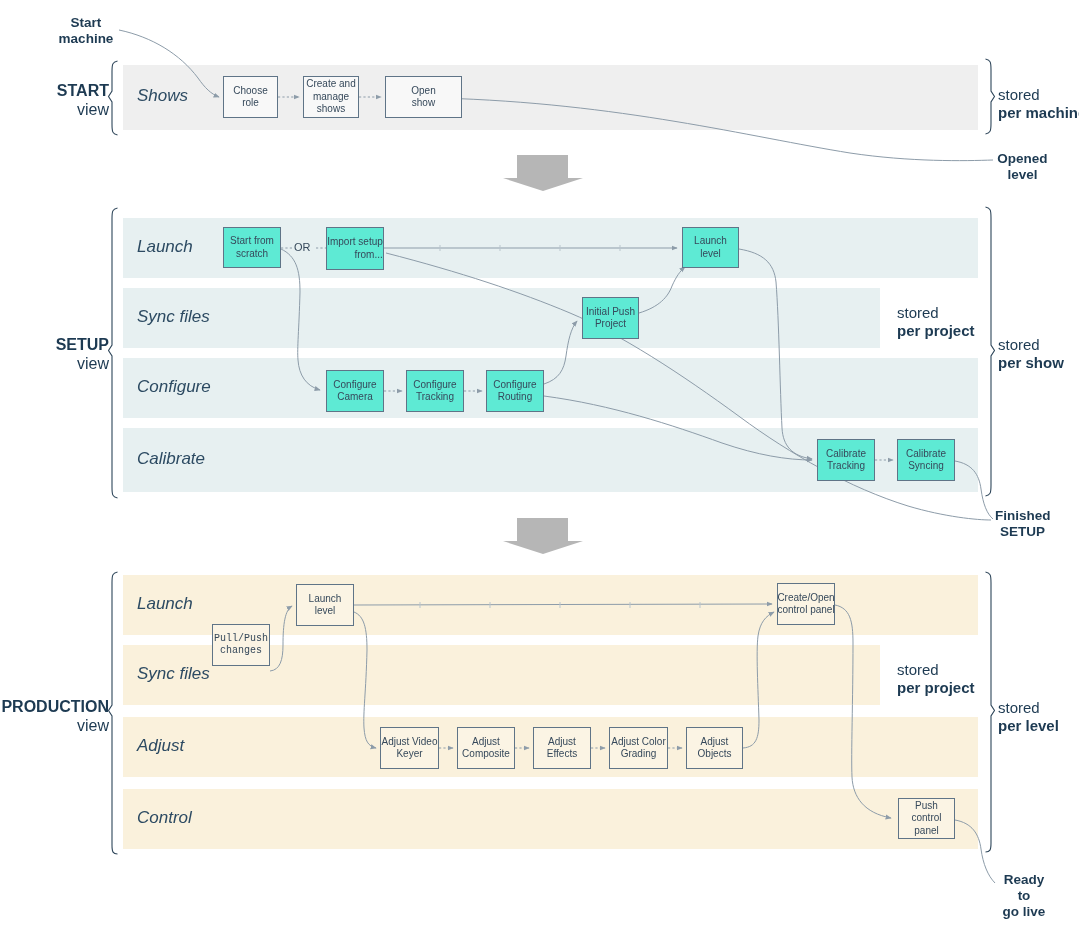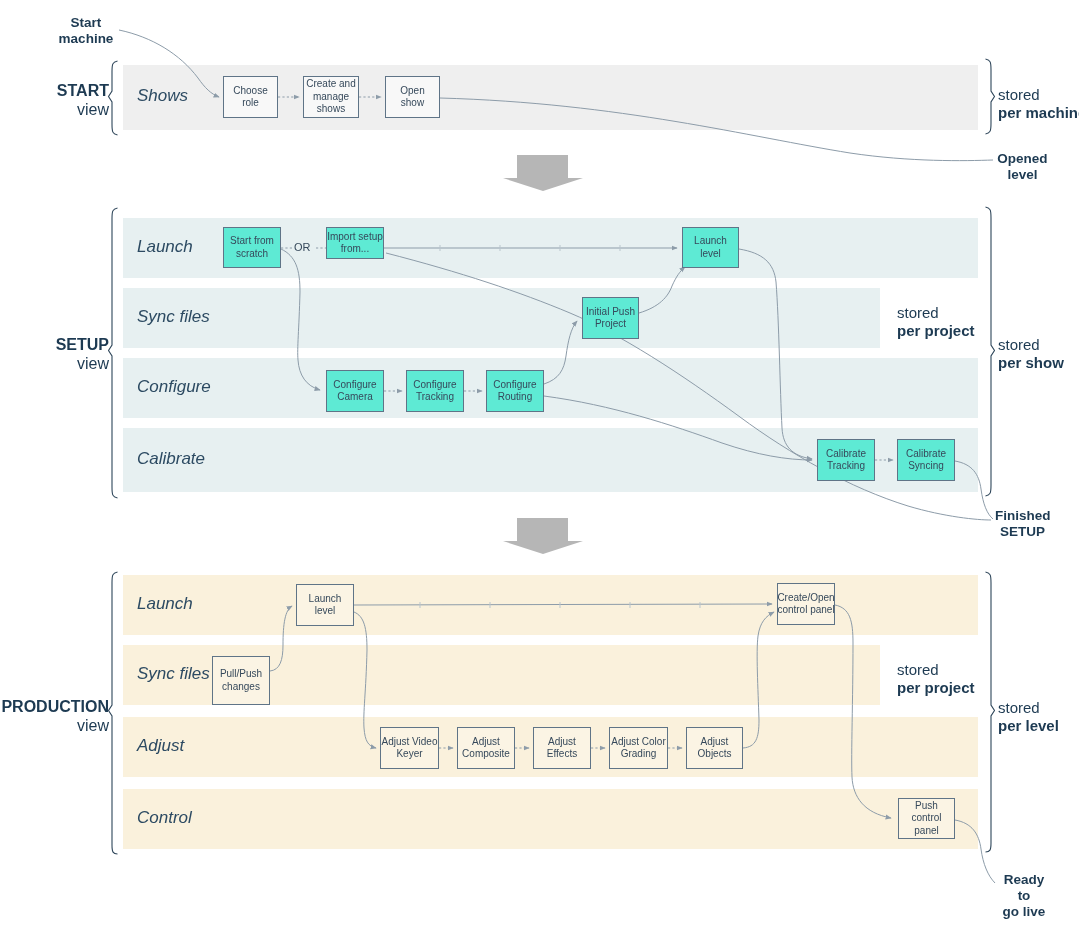--- a/index.html
+++ b/index.html
@@ -147,47 +147,47 @@
   <div class="row-label" style="left:137px;top:736px;">Adjust</div>
   <div class="row-label" style="left:137px;top:808px;">Control</div>
 
   <div class="or" style="left:294px;top:241px;width:22px;">OR</div>
 
   <div class="box bstart" style="left:223px;top:76px;width:55px;height:42px;">Choose
 role</div>
   <div class="box bstart" style="left:303px;top:76px;width:56px;height:42px;">Create and
 manage
 shows</div>
-  <div class="box bstart" style="left:385px;top:76px;width:55px;height:42px;">Open
+  <div class="box bstart" style="left:385px;top:76px;width:77px;height:42px;">Open
 show</div>
 
   <div class="box bsetup" style="left:223px;top:227px;width:58px;height:41px;">Start from
 scratch</div>
-  <div class="box bsetup" style="left:326px;top:227px;width:58px;height:32px;">Import setup
+  <div class="box bsetup" style="left:326px;top:227px;width:58px;height:43px;text-align:right;">Import setup
 from...</div>
   <div class="box bsetup" style="left:682px;top:227px;width:57px;height:41px;">Launch
 level</div>
   <div class="box bsetup" style="left:582px;top:297px;width:57px;height:42px;">Initial Push
 Project</div>
   <div class="box bsetup" style="left:326px;top:370px;width:58px;height:42px;">Configure
 Camera</div>
   <div class="box bsetup" style="left:406px;top:370px;width:58px;height:42px;">Configure
 Tracking</div>
   <div class="box bsetup" style="left:486px;top:370px;width:58px;height:42px;">Configure
 Routing</div>
   <div class="box bsetup" style="left:817px;top:439px;width:58px;height:42px;">Calibrate
 Tracking</div>
   <div class="box bsetup" style="left:897px;top:439px;width:58px;height:42px;">Calibrate
 Syncing</div>
 
   <div class="box bprod" style="left:296px;top:584px;width:58px;height:42px;">Launch
 level</div>
   <div class="box bprod" style="left:777px;top:583px;width:58px;height:42px;">Create/Open
 control panel</div>
-  <div class="box bprod" style="left:212px;top:656px;width:58px;height:49px;">Pull/Push
+  <div class="box bprod" style="left:212px;top:624px;width:58px;height:42px;font-family:Liberation Mono, monospace;">Pull/Push
 changes</div>
   <div class="box bprod" style="left:380px;top:727px;width:59px;height:42px;">Adjust Video
 Keyer</div>
   <div class="box bprod" style="left:457px;top:727px;width:58px;height:42px;">Adjust
 Composite</div>
   <div class="box bprod" style="left:533px;top:727px;width:58px;height:42px;">Adjust
 Effects</div>
   <div class="box bprod" style="left:609px;top:727px;width:59px;height:42px;">Adjust Color
 Grading</div>
   <div class="box bprod" style="left:686px;top:727px;width:57px;height:42px;">Adjust

